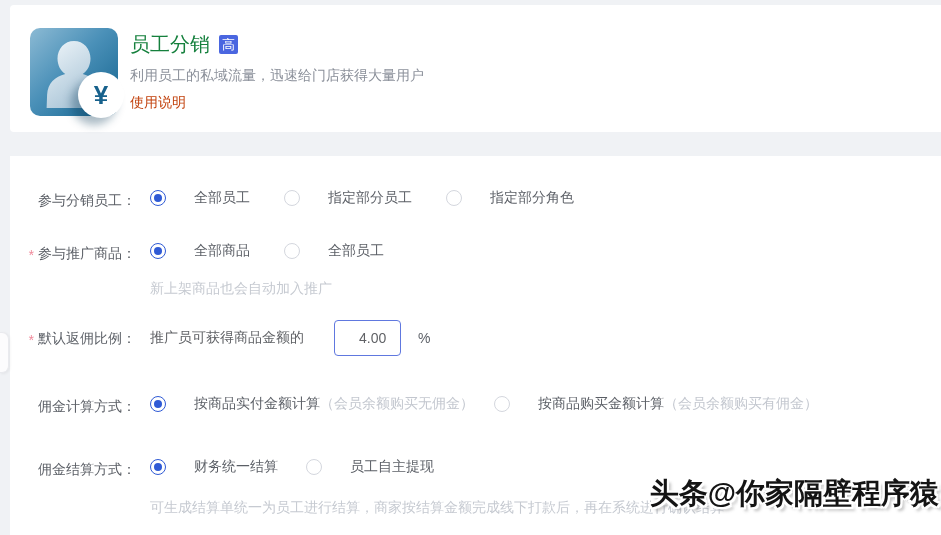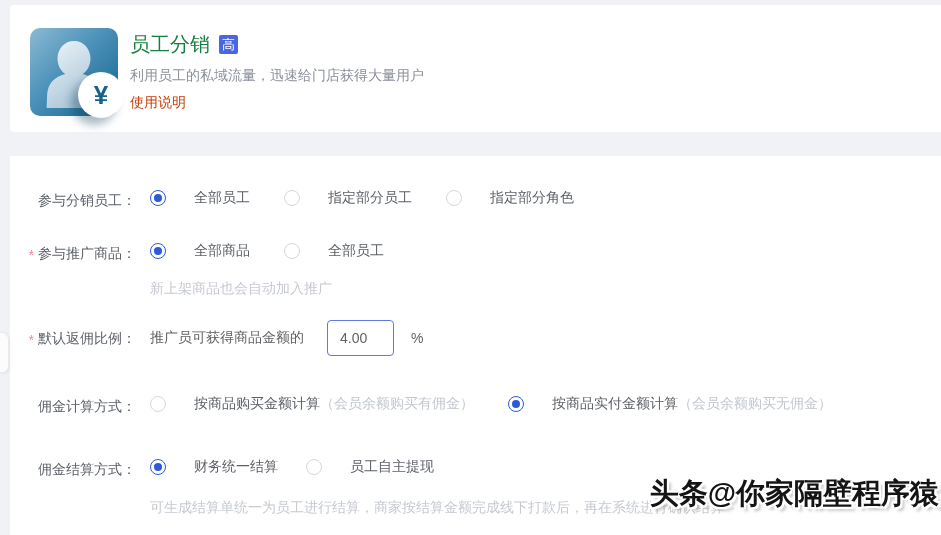--- a/index.html
+++ b/index.html
@@ -62,23 +62,23 @@
   .radio-circle.checked::after {
     content:''; position:absolute; left:50%; top:50%; width:8px; height:8px;
     transform:translate(-50%,-50%); border-radius:50%; background:#2f5ad5;
   }
   .radio-label { margin-left:28px; color:#5b5f66; }
   .radio-note { color:#c3c7cf; }
 
   .hint { position:absolute; left:140px; color:#c6cad1; line-height:20px; white-space:nowrap; }
 
   .rate-input {
-    width:67px; height:36px; margin-left:23px;
+    width:67px; height:36px; margin-left:30px;
     border:1px solid #6078df; border-radius:4px;
-    padding:0 8px 0 12px; font-size:14px; color:#606266;
+    padding:0 8px 0 24px; font-size:14px; color:#606266;
     outline:none; font-family:inherit;
   }
   .pct-suffix { margin-left:17px; color:#5b5f66; }
 
   
   .left-tab {
     position:absolute; left:0; top:332px; width:9px; height:41px;
     background:#fcfcfd; border:1px solid #e9eaee; border-left:none;
     border-radius:0 7px 7px 0; box-shadow:1px 1px 3px rgba(0,0,0,0.06);
   }
@@ -164,30 +164,30 @@
     <div class="row-content" style="height:36px;">
       <span>推广员可获得商品金额的</span>
       <input class="rate-input" type="text" value="4.00" style="">
       <span class="pct-suffix">%</span>
     </div>
   </div>
 
   <div class="form-row" style="top:239px; height:22px;">
     <span class="row-label">佣金计算方式：</span>
     <div class="row-content">
+      <label class="radio-item tight">
+        <span class="radio-circle checked"></span>
+        <span class="radio-label">按商品实付金额计算</span>
+        <span class="radio-note">（会员余额购买无佣金）</span>
+      </label>
       <label class="radio-item">
         <span class="radio-circle"></span>
         <span class="radio-label">按商品购买金额计算</span>
         <span class="radio-note">（会员余额购买有佣金）</span>
       </label>
-      <label class="radio-item tight">
-        <span class="radio-circle checked"></span>
-        <span class="radio-label">按商品实付金额计算</span>
-        <span class="radio-note">（会员余额购买无佣金）</span>
-      </label>
     </div>
   </div>
 
   <div class="form-row" style="top:302px; height:22px;">
     <span class="row-label">佣金结算方式：</span>
     <div class="row-content">
       <label class="radio-item" style="margin-right:28px;">
         <span class="radio-circle checked"></span>
         <span class="radio-label">财务统一结算</span>
       </label>

